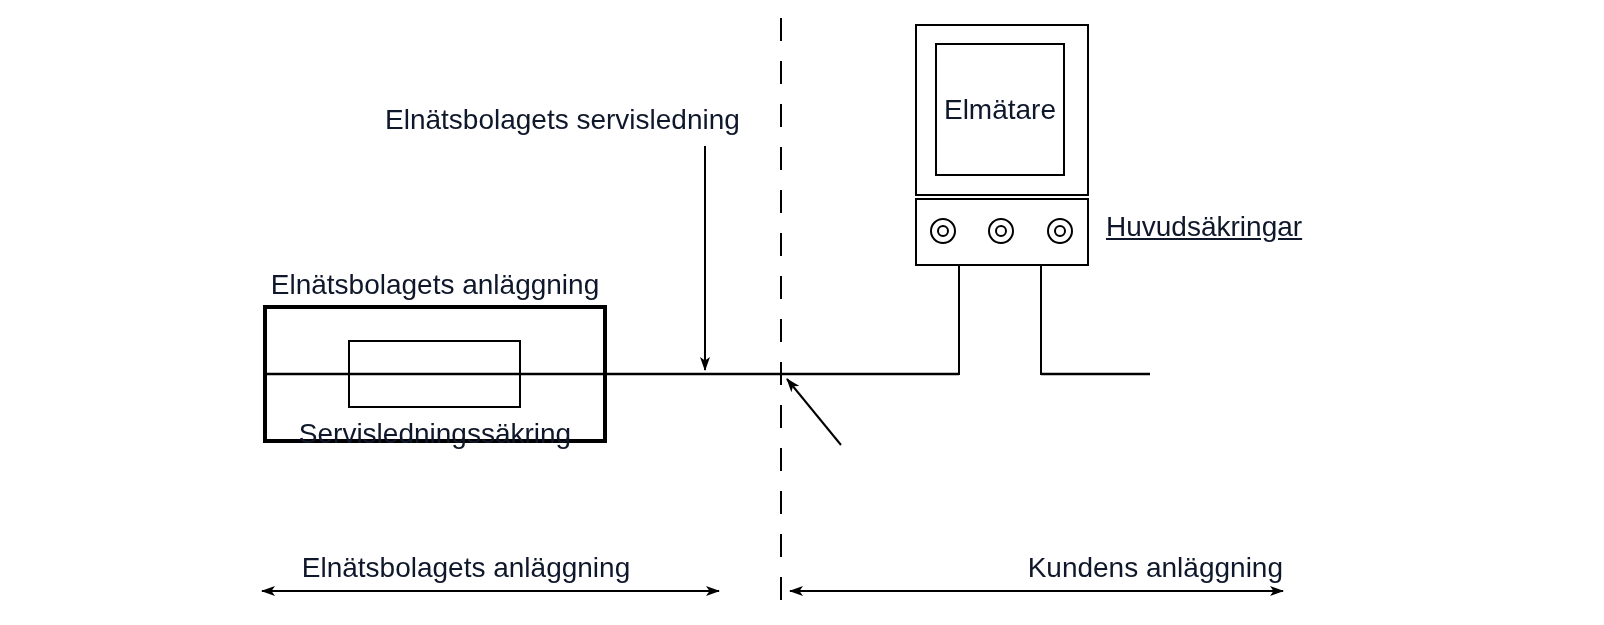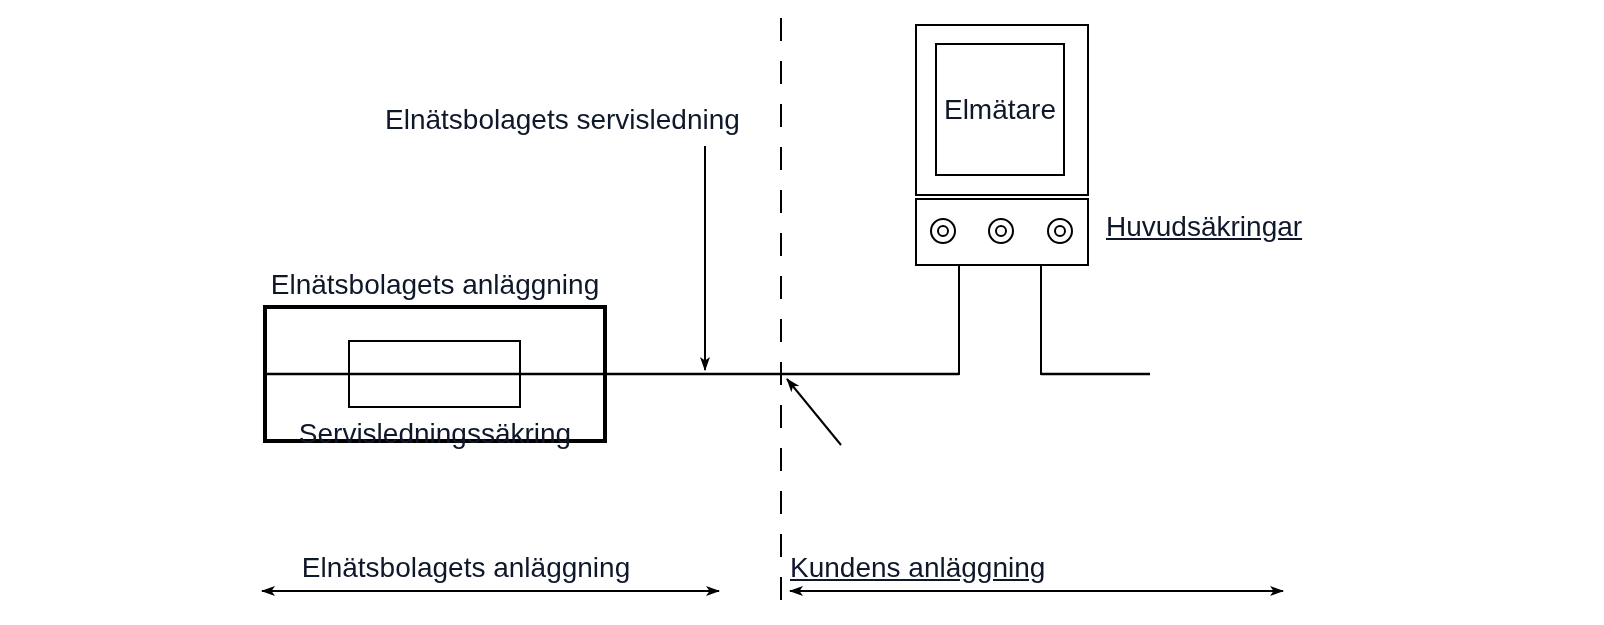--- a/index.html
+++ b/index.html
@@ -65,21 +65,21 @@
     box-sizing: border-box;
     border: 2px solid #000;
     border-radius: 50%;
   }
   .lbl-service-line { left: 385px; top: 103px; }
   .lbl-cabinet      { left: 263px; top: 268px; width: 344px; text-align: center; }
   .lbl-service-fuse { left: 263px; top: 402px; width: 344px; text-align: center; margin-top: 15px; }
   .lbl-main-fuses   { left: 1106px; top: 210px; text-decoration: underline; }
   .lbl-ownership    { left: 852px; top: 425px; line-height: 45px; }
   .lbl-left-zone    { left: 236px; top: 551px; width: 460px; text-align: center; }
-  .lbl-right-zone   { left: 790px; top: 551px; width: 493px; text-align: left; text-decoration: underline; }
+  .lbl-right-zone   { left: 790px; top: 551px; width: 493px; text-align: right; }
   .wires-overlay {
     position: absolute;
     left: 0; top: 0;
     width: 1604px; height: 625px;
     pointer-events: none;
   }
 </style>
 </head>
 <body>
 

